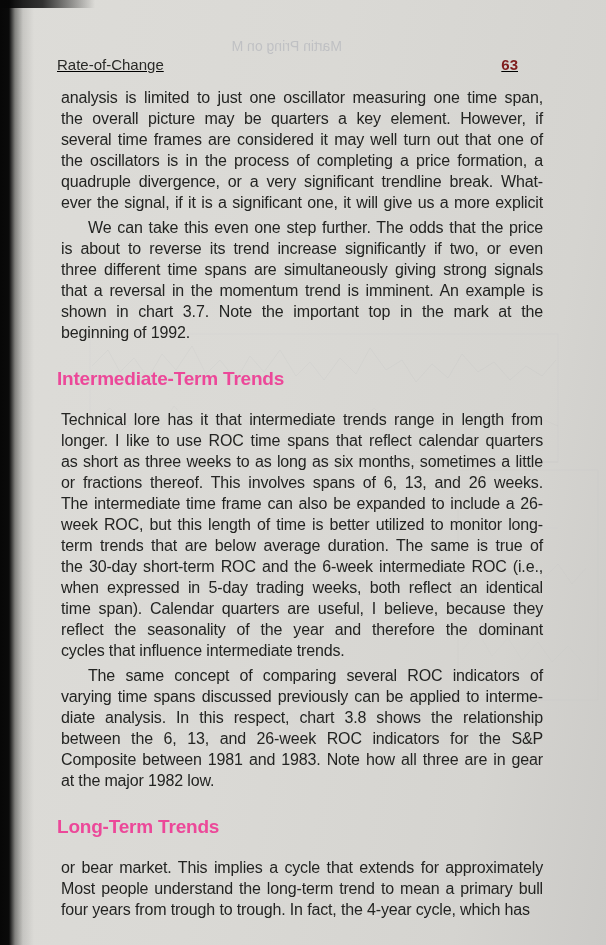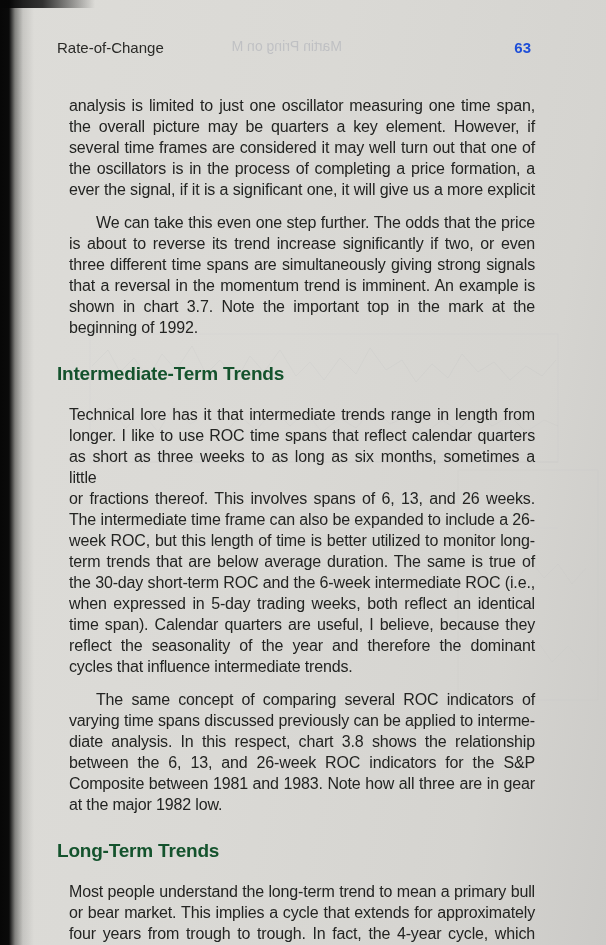--- a/index.html
+++ b/index.html
@@ -30,46 +30,46 @@
   .ghost-header {
     position: absolute; left: 172px; top: 38px; width: 170px;
     font-size: 14px; color: rgba(85, 95, 125, 0.20);
     transform: scaleX(-1);
     white-space: nowrap;
   }
   .ghost-chart { position: absolute; left: 60px; top: 320px; opacity: 0.55; }
 
   
   .running-header {
-    position: absolute; left: 57px; top: 39px; width: 490px;
-    display: flex; justify-content: space-between; align-items: baseline;
+    position: absolute; left: 57px; top: 56px; width: 490px;
+    display: flex; justify-content: space-between; align-items: baseline; text-decoration: underline;
   }
   .running-title { font-size: 15px; color: #2a2a27; letter-spacing: 0; }
-  .page-number { font-size: 15px; font-weight: bold; color: #1d4ed8; margin-right: 16px; }
+  .page-number { font-size: 15px; font-weight: bold; color: #7f1d1d; margin-right: 29px; }
 
   
   .content {
     position: absolute; left: 57px; top: 83px; width: 490px;
     color: #232422;
   }
-  .para { margin: 12px; font-size: 16px; }
+  .para { margin: 4px; font-size: 16px; }
   .line {
     line-height: 21px;
     letter-spacing: -0.15px;
     text-align: justify;
     text-align-last: justify;
     white-space: normal;
   }
   .line.last { text-align-last: left; }
   .line.indent { text-indent: 27px; }
   h2.section-heading {
     margin: 24px 0 18px 0;
     font-size: 19px; line-height: 24px;
     font-weight: bold; letter-spacing: -0.2px;
-    color: #14532d;
+    color: #ec4899;
   }
 </style>
 </head>
 <body>
 
 <div class="page">
 
   <svg class="ghost-chart" width="546" height="400" viewBox="0 0 546 400">
     <g fill="none" stroke="#9aa0a8" stroke-width="1">
       <rect x="30" y="14" width="468" height="128" opacity="0.14"></rect>
@@ -89,20 +89,21 @@
     <span class="running-title">Rate-of-Change</span>
     <span class="page-number">63</span>
   </div>
 
   <div class="content">
     <div class="para">
         <div class="line">analysis is limited to just one oscillator measuring one time span,</div>
         <div class="line">the overall picture may be quarters a key element. However, if</div>
         <div class="line">several time frames are considered it may well turn out that one of</div>
         <div class="line">the oscillators is in the process of completing a price formation, a</div>
+        <div class="line">quadruple divergence, or a very significant trendline break. What-</div>
         <div class="line">ever the signal, if it is a significant one, it will give us a more explicit</div>
       </div>
     <div class="para">
         <div class="line indent">We can take this even one step further. The odds that the price</div>
         <div class="line">is about to reverse its trend increase significantly if two, or even</div>
         <div class="line">three different time spans are simultaneously giving strong signals</div>
         <div class="line">that a reversal in the momentum trend is imminent. An example is</div>
         <div class="line">shown in chart 3.7. Note the important top in the mark at the</div>
         <div class="line last">beginning of 1992.</div>
       </div>
@@ -124,21 +125,21 @@
     <div class="para">
         <div class="line indent">The same concept of comparing several ROC indicators of</div>
         <div class="line">varying time spans discussed previously can be applied to interme-</div>
         <div class="line">diate analysis. In this respect, chart 3.8 shows the relationship</div>
         <div class="line">between the 6, 13, and 26-week ROC indicators for the S&amp;P</div>
         <div class="line">Composite between 1981 and 1983. Note how all three are in gear</div>
         <div class="line last">at the major 1982 low.</div>
       </div>
     <h2 class="section-heading">Long-Term Trends</h2>
     <div class="para">
+        <div class="line">or bear market. This implies a cycle that extends for approximately</div>
         <div class="line">Most people understand the long-term trend to mean a primary bull</div>
-        <div class="line">or bear market. This implies a cycle that extends for approximately</div>
         <div class="line last">four years from trough to trough. In fact, the 4-year cycle, which has</div>
       </div>
   </div>
 
   <div class="edge-left"></div>
   <div class="edge-top"></div>
 </div>
 
 </body></html>

